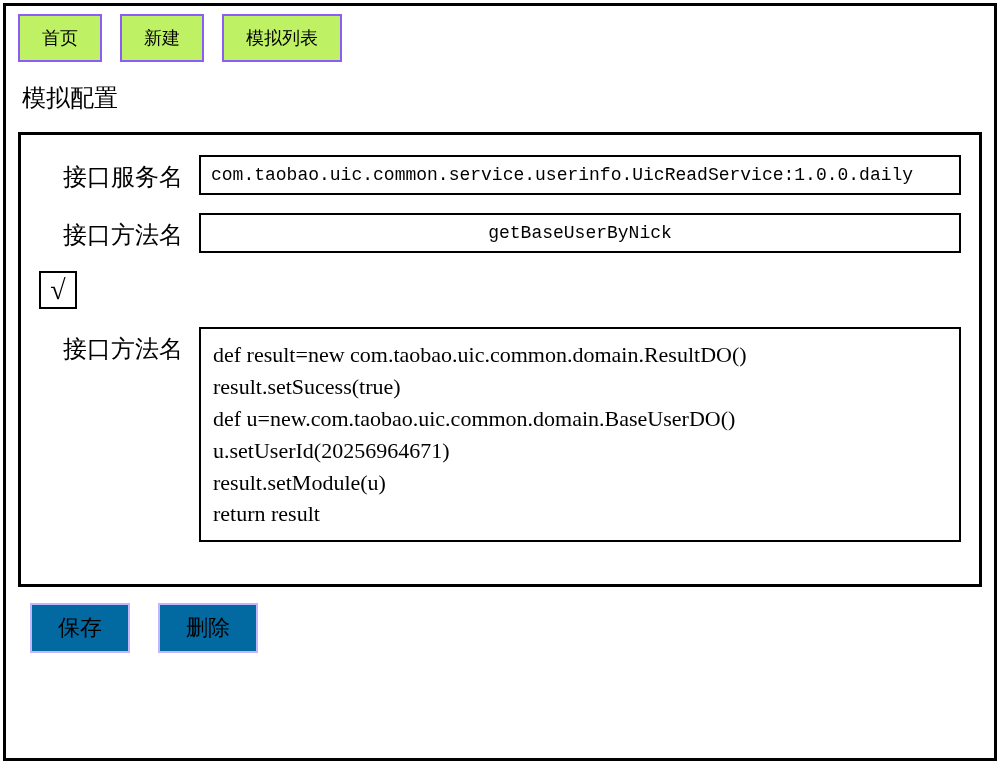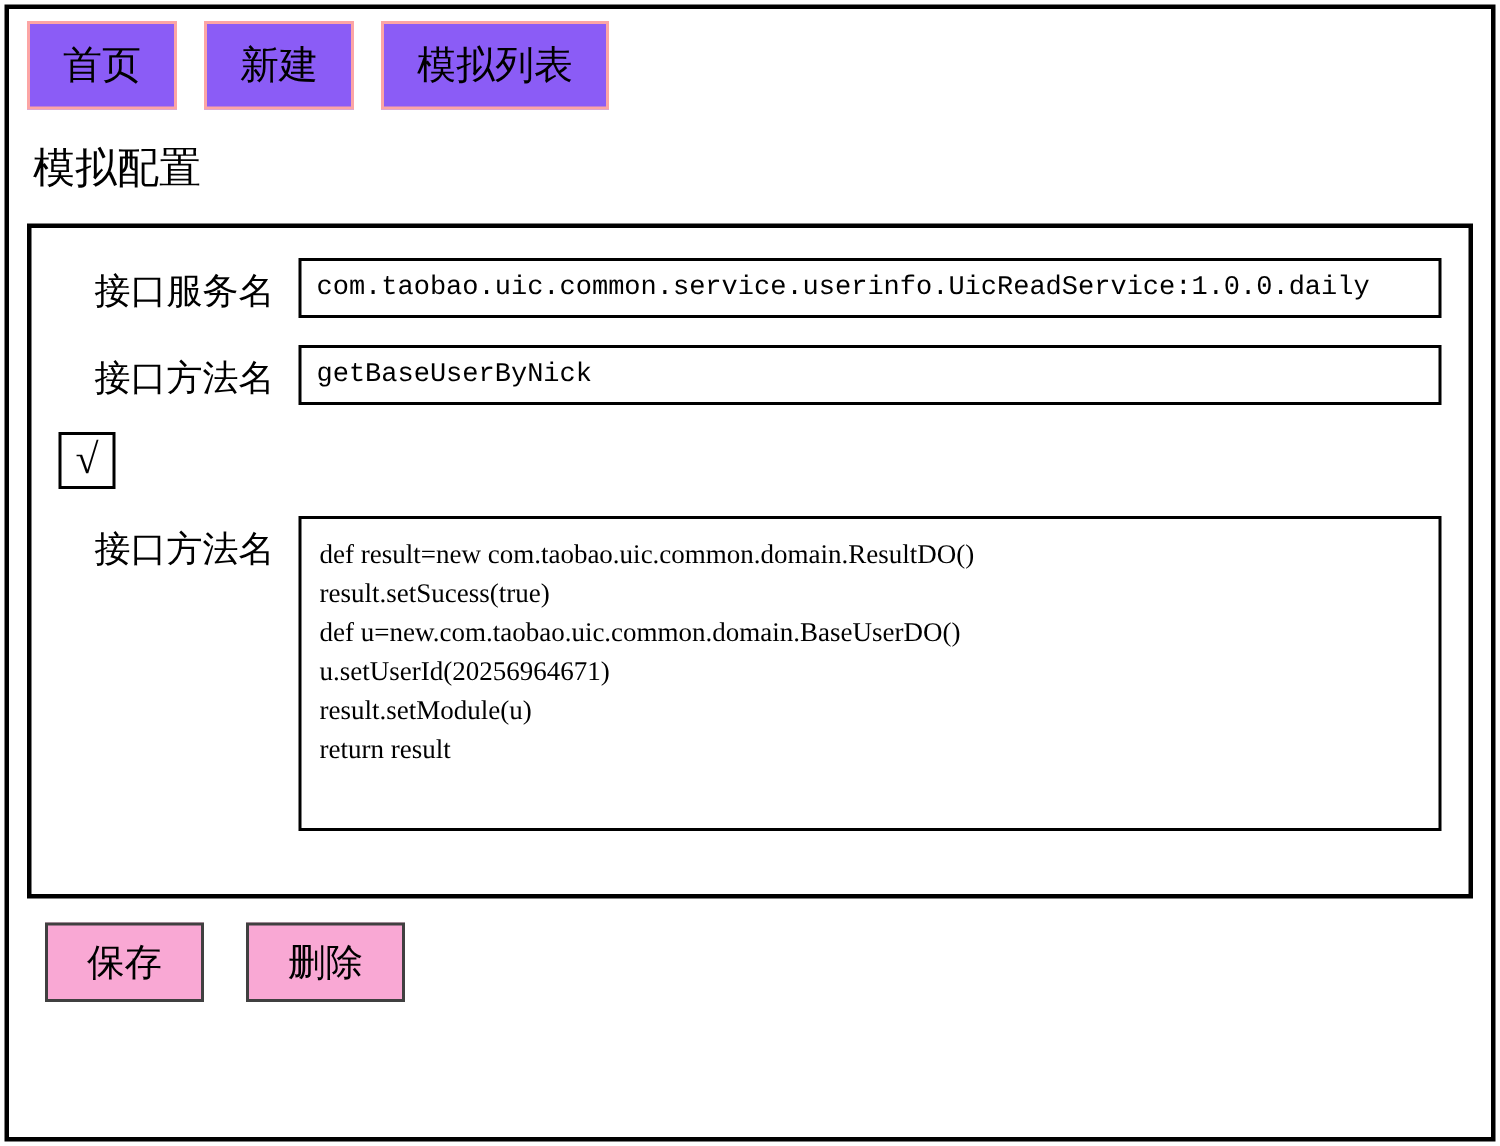--- a/index.html
+++ b/index.html
@@ -20,29 +20,29 @@
       height: 758px;
       margin: 3px;
       padding: 8px 12px;
     }
     .top-nav {
       display: flex;
       gap: 18px;
       margin-bottom: 20px;
     }
     .nav-button {
-      border: 2px solid #fca5a5;
+      border: 2px solid #8b5cf6;
       padding: 10px 22px;
-      font-size: 26px;
-      background: #8b5cf6;
+      font-size: 18px;
+      background: #bef264;
       cursor: pointer;
       font-family: inherit;
     }
     .section-title {
-      font-size: 28px;
+      font-size: 24px;
       margin-bottom: 18px;
       margin-left: 4px;
     }
     .config-panel {
       border: 3px solid #000;
       padding: 20px 18px 24px 18px;
       margin-bottom: 16px;
     }
     .form-row {
       display: flex;
@@ -59,54 +59,55 @@
     }
     .form-value-box {
       border: 2px solid #000;
       padding: 8px 10px;
       font-size: 18px;
       font-family: Liberation Mono, monospace;
       flex: 1;
       background: #fff;
     }
     .form-value-box.centered {
+      text-align: center;
     }
     .checkbox-box {
       border: 2px solid #000;
       width: 38px;
       height: 38px;
       display: flex;
       align-items: center;
       justify-content: center;
       font-size: 28px;
       font-weight: bold;
       cursor: pointer;
       background: #fff;
     }
     .script-box {
       border: 2px solid #000;
       padding: 10px 12px;
-      font-size: 18px;
+      font-size: 22px;
       font-family: "Times New Roman", serif;
       flex: 1;
       white-space: pre-line;
       line-height: 1.45;
       min-height: 210px;
       background: #fff;
     }
     .bottom-actions {
       display: flex;
       gap: 28px;
       margin-left: 12px;
     }
     .action-button {
-      border: 2px solid #404040;
+      border: 2px solid #c4b5fd;
       padding: 8px 26px;
-      font-size: 25px;
-      background: #f9a8d4;
+      font-size: 22px;
+      background: #0369a1;
       cursor: pointer;
       font-family: inherit;
     }
   </style>
 </head>
 <body>
 
 <div class="outer-frame">
 
   <div class="top-nav">

